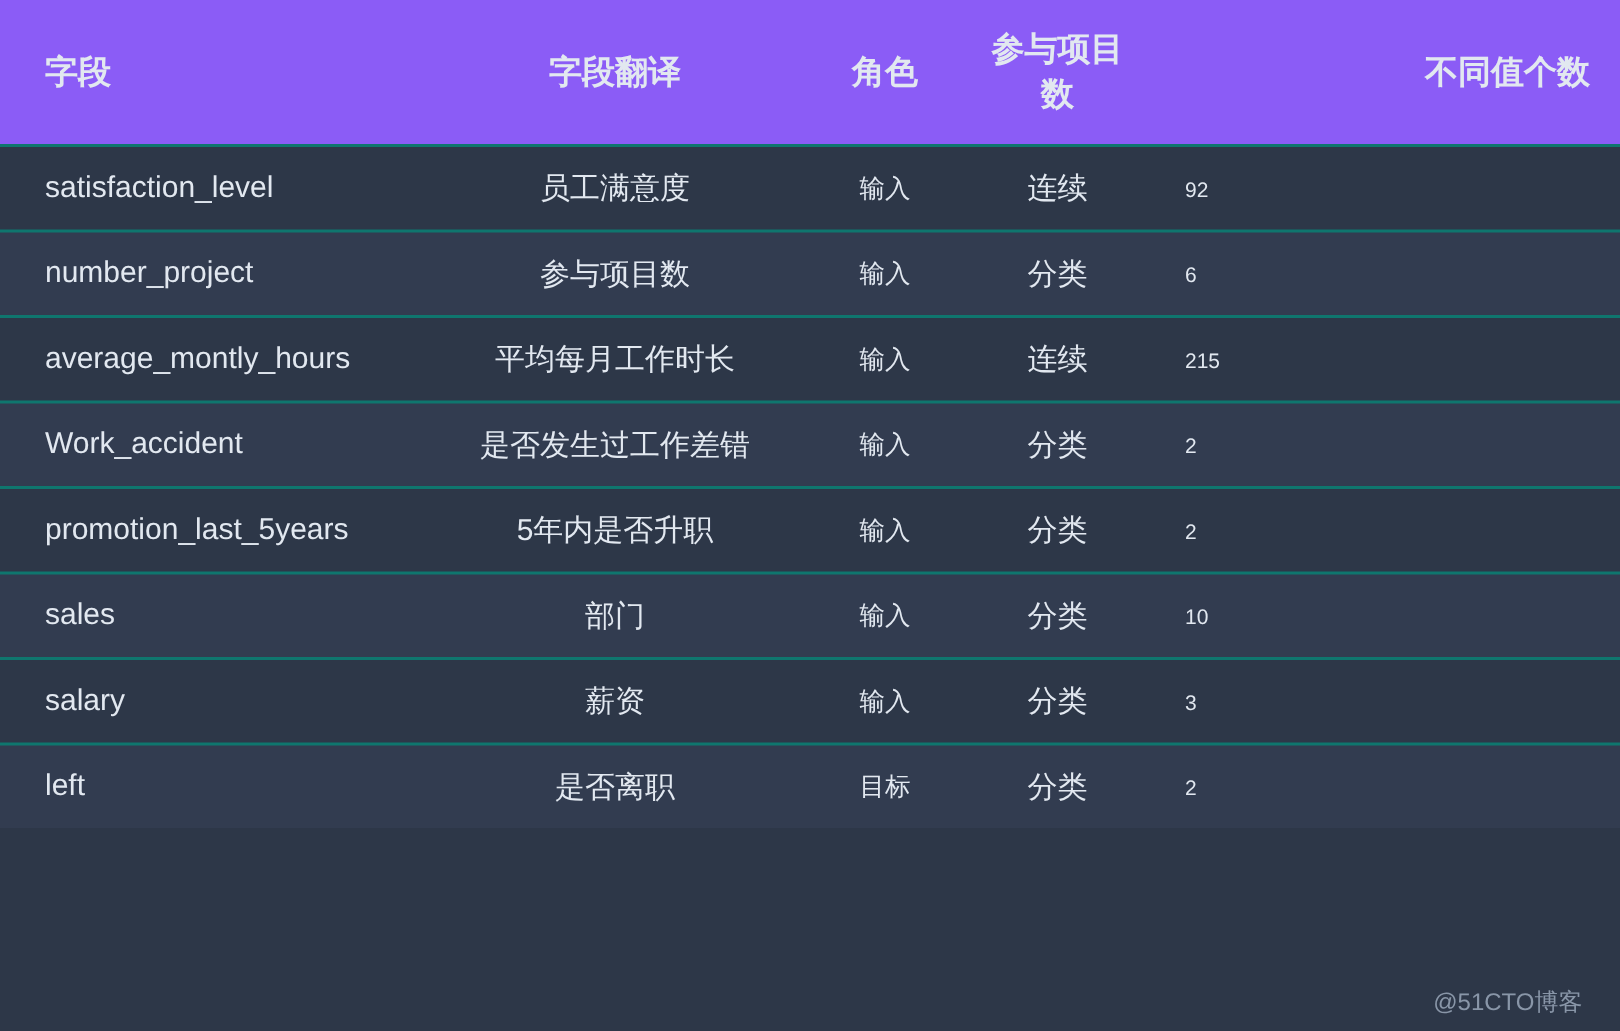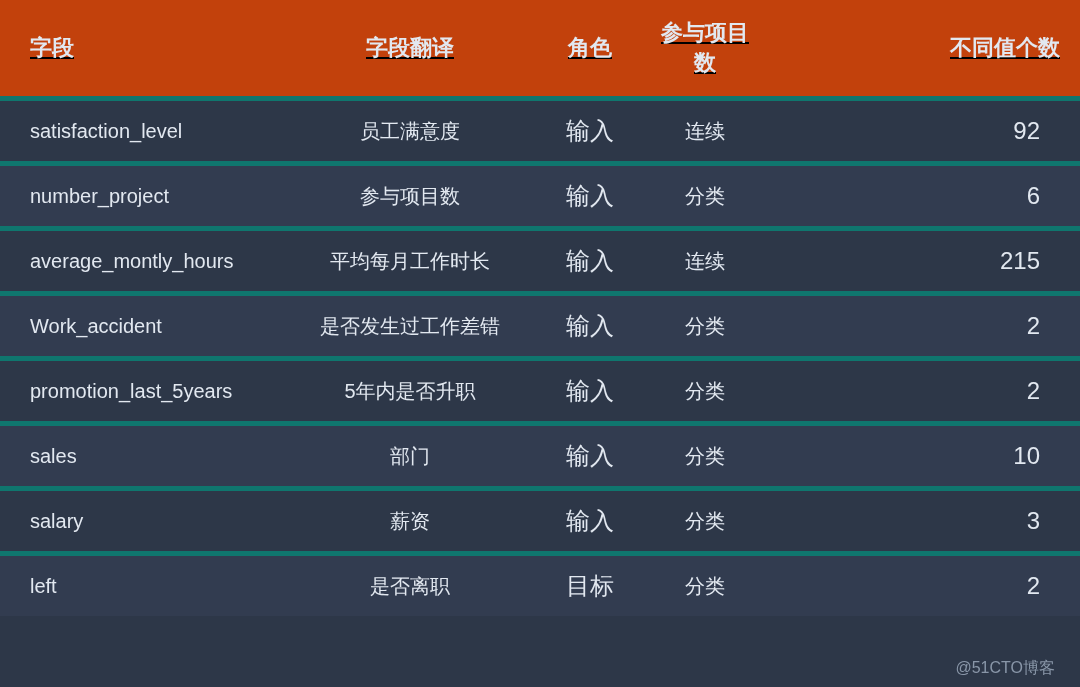--- a/index.html
+++ b/index.html
@@ -22,22 +22,21 @@
       background-color: #2d3748;
       position: relative;
     }
 
     table {
       width: 100%;
       border-collapse: collapse;
     }
 
     thead tr {
-      background-color: #c2410c;
-      text-decoration: underline;
+      background-color: #8b5cf6;
     }
 
     thead th {
       padding: 18px 20px;
       color: #e2e8f0;
       font-size: 22px;
       font-weight: 700;
       text-align: left;
     }
 
@@ -59,21 +58,21 @@
     thead th:nth-child(4) {
       width: 130px;
       text-align: center;
     }
 
     thead th:nth-child(5) {
       text-align: right;
     }
 
     tbody tr {
-      border-top: 5px solid #0f766e;
+      border-top: 2px solid #0f766e;
     }
 
     tbody tr:nth-child(odd) {
       background-color: #2d3748;
     }
 
     tbody tr:nth-child(even) {
       background-color: #323c50;
     }
 
@@ -89,32 +88,32 @@
       color: #e2e8f0;
     }
 
     tbody td:nth-child(2) {
       text-align: center;
       font-size: 20px;
     }
 
     tbody td:nth-child(3) {
       text-align: center;
-      font-size: 24px;
+      font-size: 17px;
     }
 
     tbody td:nth-child(4) {
       text-align: center;
       font-size: 20px;
     }
 
     tbody td:nth-child(5) {
-      text-align: right;
+      text-align: left;
       padding-right: 40px;
-      font-size: 24px;
+      font-size: 14px;
     }
 
     .watermark {
       position: absolute;
       bottom: 8px;
       right: 25px;
       color: #a0aec0;
       font-size: 16px;
       opacity: 0.8;
     }

